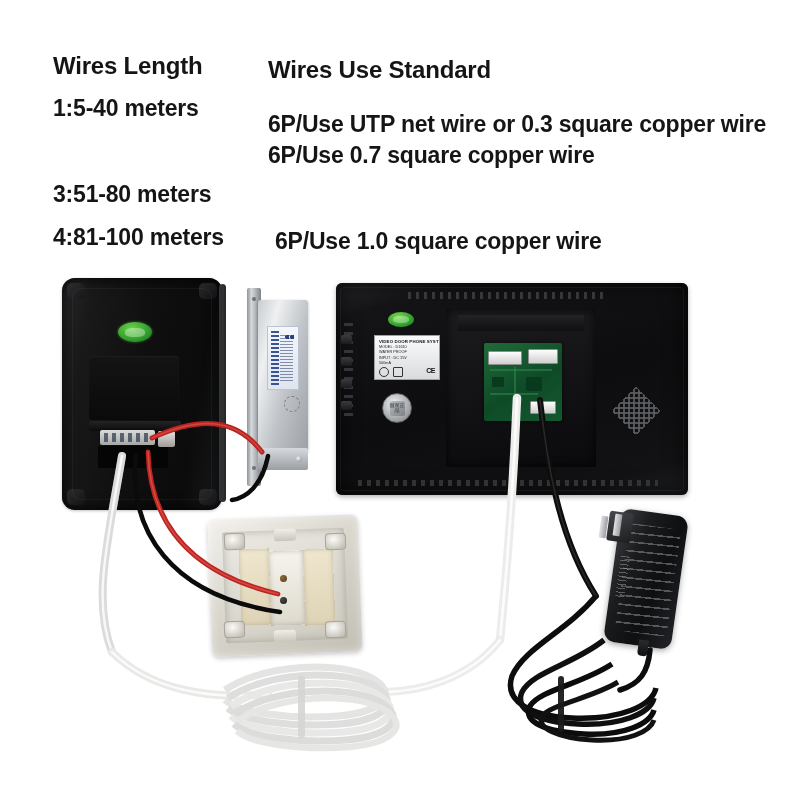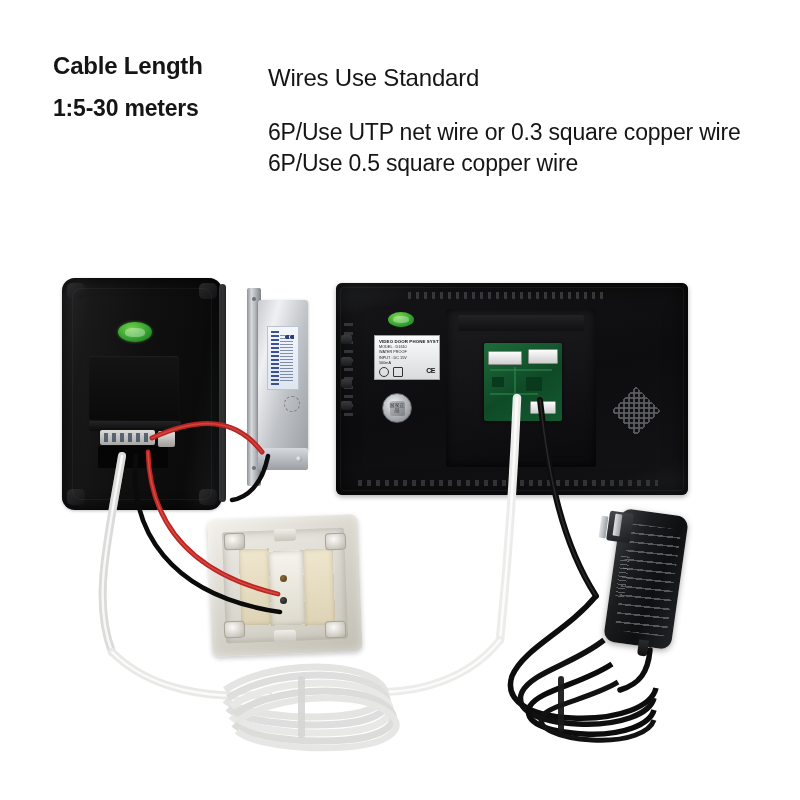--- a/index.html
+++ b/index.html
@@ -6,22 +6,22 @@
   body{width:800px;height:800px;position:relative;overflow:hidden;
        font-family:"Liberation Sans",sans-serif;}
 
   #stage{position:absolute;inset:0;background:#ffffff;}
 
   
   .spec-table{position:absolute;left:0;top:0;width:800px;height:255px;}
   .srow{position:absolute;left:0;width:800px;height:40px;}
   .ccol1{position:absolute;left:53px;top:0;white-space:nowrap;
          font-weight:bold;color:#151515;letter-spacing:-0.2px;}
-  .ccol2{position:absolute;top:12px;white-space:nowrap;
-         font-weight:normal;color:#151515;letter-spacing:-0.2px;text-align:center;}
+  .ccol2{position:absolute;top:4px;white-space:nowrap;
+         font-weight:bold;color:#151515;letter-spacing:-0.2px;text-align:center;}
   .hdr .ccol1,.hdr .ccol2{font-size:24px;}
   .dta .ccol1,.dta .ccol2{font-size:23px;}
 
   
   .photo{position:absolute;}
 
   
   #door-station{left:62px;top:278px;width:160px;height:232px;}
   .ds-body{position:absolute;inset:0;border-radius:13px;
       background:
@@ -186,36 +186,41 @@
   #wires{position:absolute;left:0;top:0;width:800px;height:800px;pointer-events:none;}
 </style>
 </head>
 <body>
 
 <div id="stage">
 
   <div class="spec-table">
 
     <div class="srow hdr" style="top:52px;">
-      <span class="ccol1">Cable Length</span>
+      <span class="ccol1">Wires Length</span>
       <span class="ccol2" style="left:268px;">Wires Use Standard</span>
     </div>
 
     <div class="srow dta" style="top:95px;">
-      <span class="ccol1">1:5-30 meters</span>
+      <span class="ccol1">1:5-40 meters</span>
       <span class="ccol2" style="left:268px;margin-top:12px;">6P/Use UTP net wire or 0.3 square copper wire</span>
     </div>
 
     <div class="srow dta" style="top:138px;">
-      <span class="ccol2" style="left:268px;">6P/Use 0.5 square copper wire</span>
+      <span class="ccol2" style="left:268px;">6P/Use 0.7 square copper wire</span>
     </div>
 
     <div class="srow dta" style="top:181px;">
-    </div>
-
+      <span class="ccol1">3:51-80 meters</span>
+    </div>
+
+    <div class="srow dta" style="top:224px;">
+      <span class="ccol1">4:81-100 meters</span>
+      <span class="ccol2" style="left:275px;">6P/Use 1.0 square copper wire</span>
+    </div>
   </div>
 
   <div class="photo" id="door-station">
     <div class="ds-body"></div>
     <div class="ds-edge"></div>
     <div class="ds-corner ds-c1"></div>
     <div class="ds-corner ds-c2"></div>
     <div class="ds-corner ds-c3"></div>
     <div class="ds-corner ds-c4"></div>
     <div class="ds-inner"></div>

